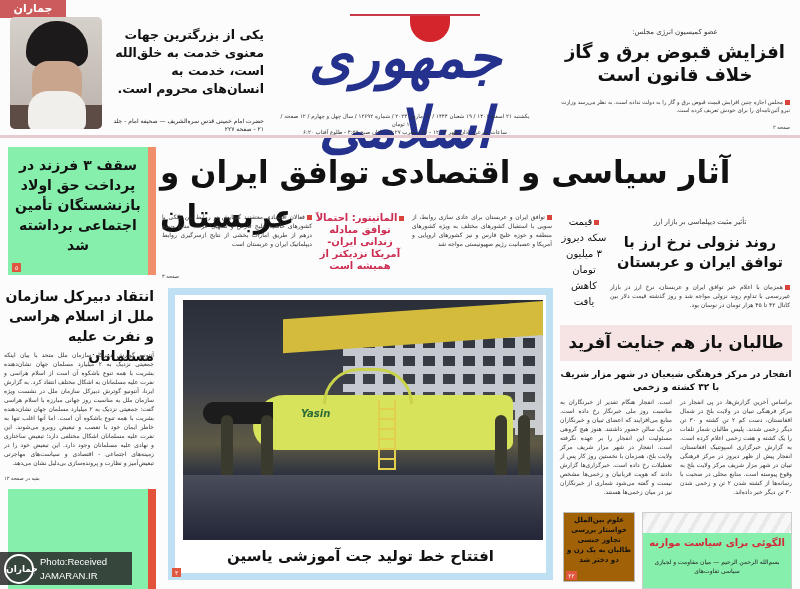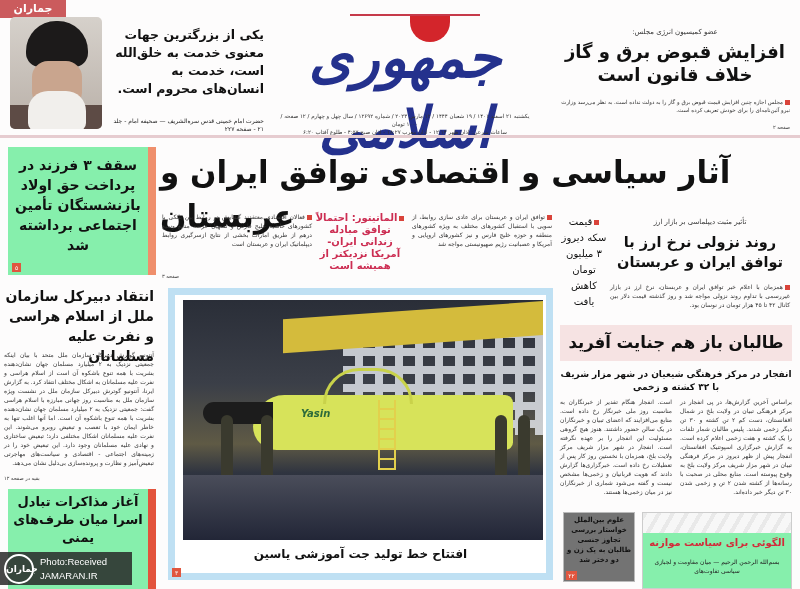--- a/index.html
+++ b/index.html
@@ -75,31 +75,31 @@
   #photo-img .windows { position: absolute; right: 0; top: 30px; width: 200px; height: 105px;
      background-image: linear-gradient(90deg, transparent 60%, #e8ecf2 60%), linear-gradient(0deg, transparent 55%, #e8ecf2 55%);
      background-size: 20px 18px; opacity: .8; }
   #photo-img .jet { position: absolute; left: 70px; top: 95px; width: 260px; height: 55px; background: #d7e35a; border-radius: 40px 10px 10px 30px; }
   #photo-img .nose { position: absolute; left: 20px; top: 102px; width: 70px; height: 22px; background: #1c1c1c; border-radius: 20px 0 0 20px; }
   #photo-img .canopy { position: absolute; left: 140px; top: 68px; width: 90px; height: 36px; border: 3px solid #c9d24a; border-bottom: none; border-radius: 40px 40px 0 0; }
   #photo-img .floor { position: absolute; left: 0; top: 175px; width: 360px; height: 65px; background: linear-gradient(180deg, #4a4d5a, #222637); }
   #photo-img .ladder { position: absolute; left: 195px; top: 100px; width: 18px; height: 70px; border-left: 2px solid #e2d04c; border-right: 2px solid #e2d04c; background: repeating-linear-gradient(180deg, transparent 0 8px, #e2d04c 8px 10px); }
   #photo-img .person { position: absolute; width: 12px; height: 60px; background: #3a3a2e; border-radius: 6px 6px 0 0; top: 115px; }
   #photo-img .logo-text { position: absolute; left: 118px; top: 108px; font-size: 10px; color: #2d6b3a; font-style: italic; font-weight: bold; direction: ltr; }
-  #photo-caption { position: absolute; left: 0; top: 252px; width: 371px; font-size: 12px; font-weight: bold; text-align: center; }
+  #photo-caption { position: absolute; left: 0; top: 252px; width: 371px; font-size: 15px; font-weight: bold; text-align: center; }
   #photo-frame .pagenum { position: absolute; left: 4px; top: 280px; }
 
   
   #taliban-box { left: 560px; top: 325px; width: 232px; height: 36px; background: #f6e3e3; }
   #taliban-title { position: absolute; left: 0; top: 4px; width: 232px; font-size: 16.5px; line-height: 28px; font-weight: bold; text-align: center; }
   #taliban-sub { left: 560px; top: 368px; width: 232px; font-size: 9px; line-height: 13px; font-weight: bold; text-align: center; }
   #taliban-col-right { left: 680px; top: 397px; width: 112px; }
   #taliban-col-left { left: 560px; top: 397px; width: 112px; }
 
-  #box3 { left: 563px; top: 512px; width: 72px; height: 70px; border: 1px solid #bbb; background: #737373; }
+  #box3 { left: 563px; top: 512px; width: 72px; height: 70px; border: 1px solid #bbb; background: #a16207; }
   #box3-title { position: absolute; left: 2px; top: 2px; width: 66px; font-size: 7px; line-height: 10px; font-weight: bold; text-align: center; }
   #box3 .pagenum { position: absolute; left: 2px; top: 58px; width: 11px; }
 
   #editorial { left: 642px; top: 512px; width: 150px; height: 77px; border: 1px solid #ccc; background: #86efac; }
   #editorial .hatch { position: absolute; left: 0; top: 0; width: 148px; height: 20px; background: repeating-linear-gradient(120deg, #e9e9e9 0 4px, #f7f7f7 4px 12px); }
   #editorial-title { position: absolute; left: 0; top: 24px; width: 148px; font-size: 10px; font-weight: bold; color: #d32a3a; text-align: center; }
   #editorial-body { position: absolute; left: 4px; top: 44px; width: 140px; font-size: 6px; line-height: 9px; text-align: center; color: #222; }
 </style>
 </head>
 <body>
@@ -137,21 +137,20 @@
   <div id="box1-title">سقف ۳ فرزند در پرداخت حق اولاد بازنشستگان تأمین اجتماعی برداشته شد</div>
   <span class="pagenum">۵</span>
 </div>
 
 <div id="left-article-title" class="abs">انتقاد دبیرکل سازمان ملل از اسلام هراسی و نفرت علیه مسلمانان</div>
 <div id="left-article-body" class="abs small">آنتونیو گوترش دبیرکل سازمان ملل متحد با بیان اینکه جمعیتی نزدیک به ۲ میلیارد مسلمان جهان نشان‌دهنده بشریت با همه تنوع باشکوه آن است از اسلام هراسی و نفرت علیه مسلمانان به اشکال مختلف انتقاد کرد. به گزارش ایرنا، آنتونیو گوترش دبیرکل سازمان ملل در نشست ویژه سازمان ملل به مناسبت روز جهانی مبارزه با اسلام هراسی گفت: جمعیتی نزدیک به ۲ میلیارد مسلمان جهان نشان‌دهنده بشریت با همه تنوع باشکوه آن است. اما آنها اغلب تنها به خاطر ایمان خود با تعصب و تبعیض روبرو می‌شوند. این نفرت علیه مسلمانان اشکال مختلفی دارد؛ تبعیض ساختاری و نهادی علیه مسلمانان وجود دارد. این تبعیض خود را در زمینه‌های اجتماعی - اقتصادی و سیاست‌های مهاجرتی تبعیض‌آمیز و نظارت و پرونده‌سازی بی‌دلیل نشان می‌دهد.</div>
 <div id="left-article-ref" class="abs">بقیه در صفحه ۱۲</div>
 
 <div id="box2" class="abs left-box">
   <div class="bar"></div>
-  <div id="box2-title">آغاز مذاکرات تبادل اسرا میان طرف‌های یمنی</div>
 </div>
 
 <div id="photo-credit" class="abs">
   <div class="logo-circle">جماران</div>
   <div class="line1">Photo:Received</div>
   <div class="line2">JAMARAN.IR</div>
 </div>
 
 <div id="main-headline" class="abs">آثار سیاسی و اقتصادی توافق ایران و عربستان</div>
 

